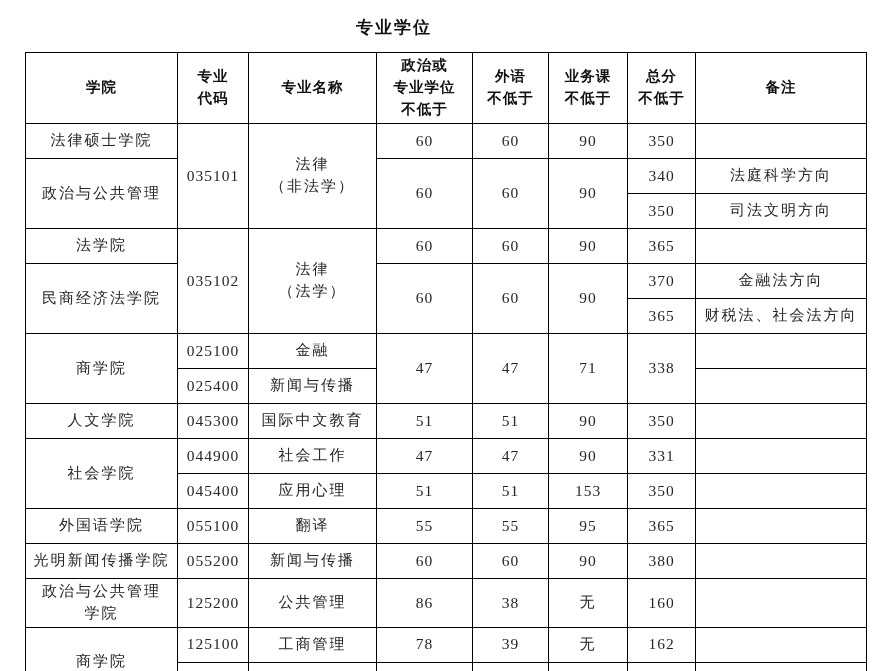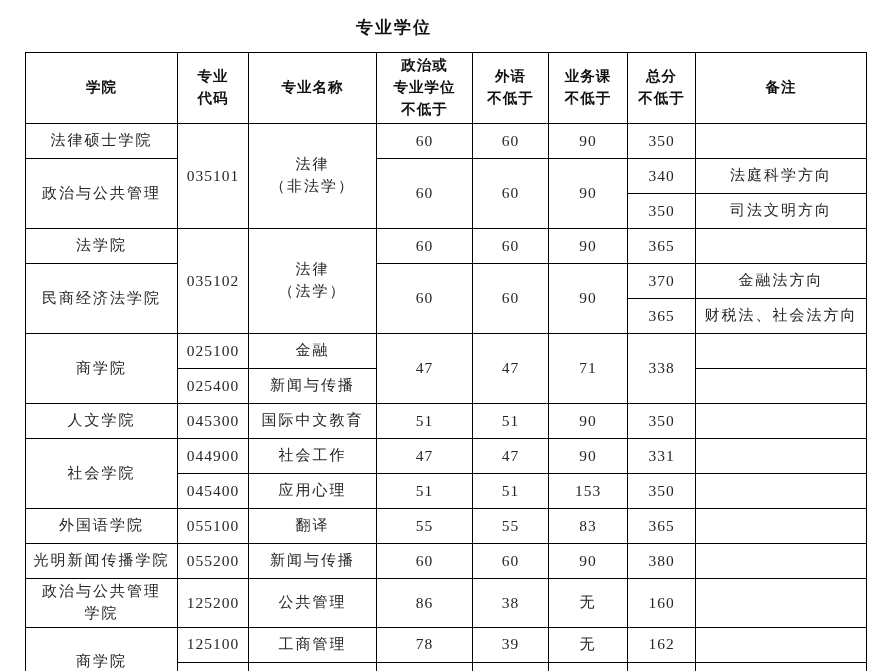--- a/index.html
+++ b/index.html
@@ -201,21 +201,21 @@
           <td class="num">153</td>
           <td class="num">350</td>
           <td class="empty"></td>
         </tr>
         <tr>
           <td>外国语学院</td>
           <td class="num">055100</td>
           <td>翻译</td>
           <td class="num">55</td>
           <td class="num">55</td>
-          <td class="num">83</td>
+          <td class="num">95</td>
           <td class="num">365</td>
           <td class="empty"></td>
         </tr>
         <tr>
           <td>光明新闻传播学院</td>
           <td class="num">055200</td>
           <td>新闻与传播</td>
           <td class="num">60</td>
           <td class="num">60</td>
           <td class="num">90</td>

